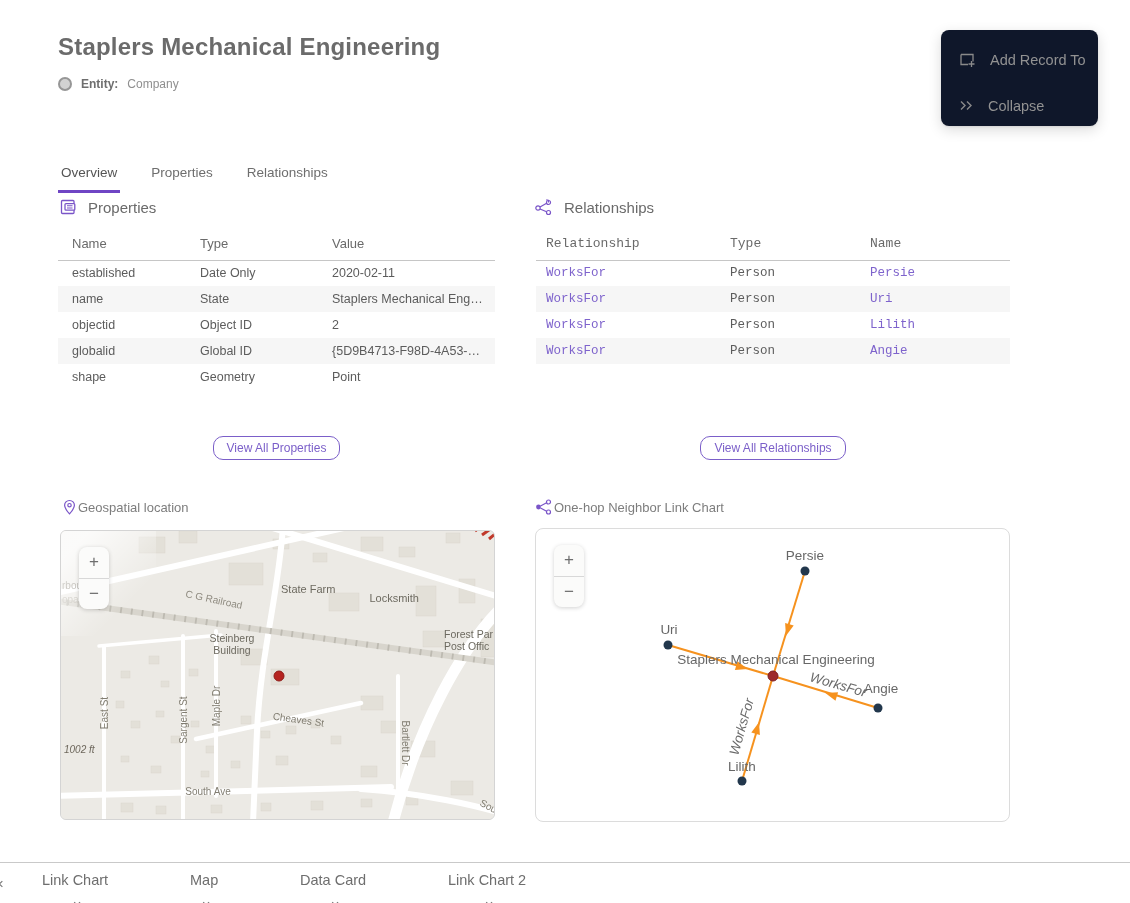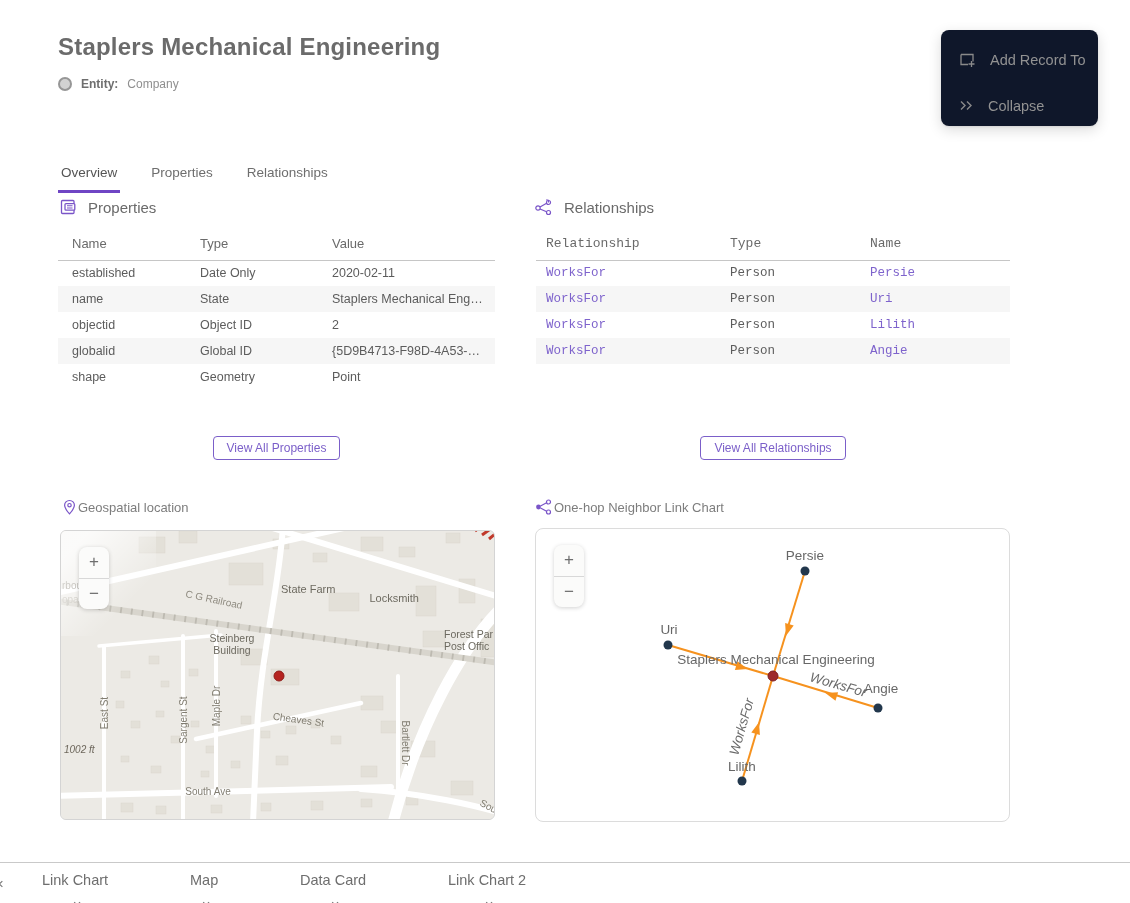--- a/index.html
+++ b/index.html
@@ -47,21 +47,21 @@
   .prop-table th:nth-child(1), .prop-table td:nth-child(1) { width:142px; padding-left:14px; }
   .prop-table th:nth-child(2), .prop-table td:nth-child(2) { width:132px; }
   .rel-table { position:absolute; left:536px; top:232px; width:474px;font-family:Liberation Mono, monospace; }
   .rel-table th:nth-child(1), .rel-table td:nth-child(1) { width:194px; padding-left:10px; }
   .rel-table th:nth-child(2), .rel-table td:nth-child(2) { width:140px; }
   .lnk { color:#7e63cc; cursor:pointer; }
 
   
   .btn-row { position:absolute; top:436px; display:flex; justify-content:center; }
   .pill-btn { height:24px; padding:0 13px; font-size:12px; color:#7b5fc9; background:#fff;
-    border:1px solid #7b5fc9; border-radius:4px; display:flex; align-items:center;
+    border:1px solid #7b5fc9; border-radius:10px; display:flex; align-items:center;
     cursor:pointer; font-family:"Liberation Sans", sans-serif; }
 
   
   .map-card { position:absolute; left:60px; top:530px; width:435px; height:290px;
     border:1px solid #d4d4d4; border-radius:6px; overflow:hidden; background:#eceae5; }
   .chart-card { position:absolute; left:535px; top:528px; width:475px; height:294px;
     border:1px solid #dcdcdc; border-radius:8px; overflow:hidden; background:#fff; }
   .zoom-ctl { position:absolute; left:18px; top:16px; width:30px; height:62px; background:#fbfbfa;
     border-radius:8px; box-shadow:0 1px 4px rgba(0,0,0,.18); display:flex; flex-direction:column;
     z-index:5; }

